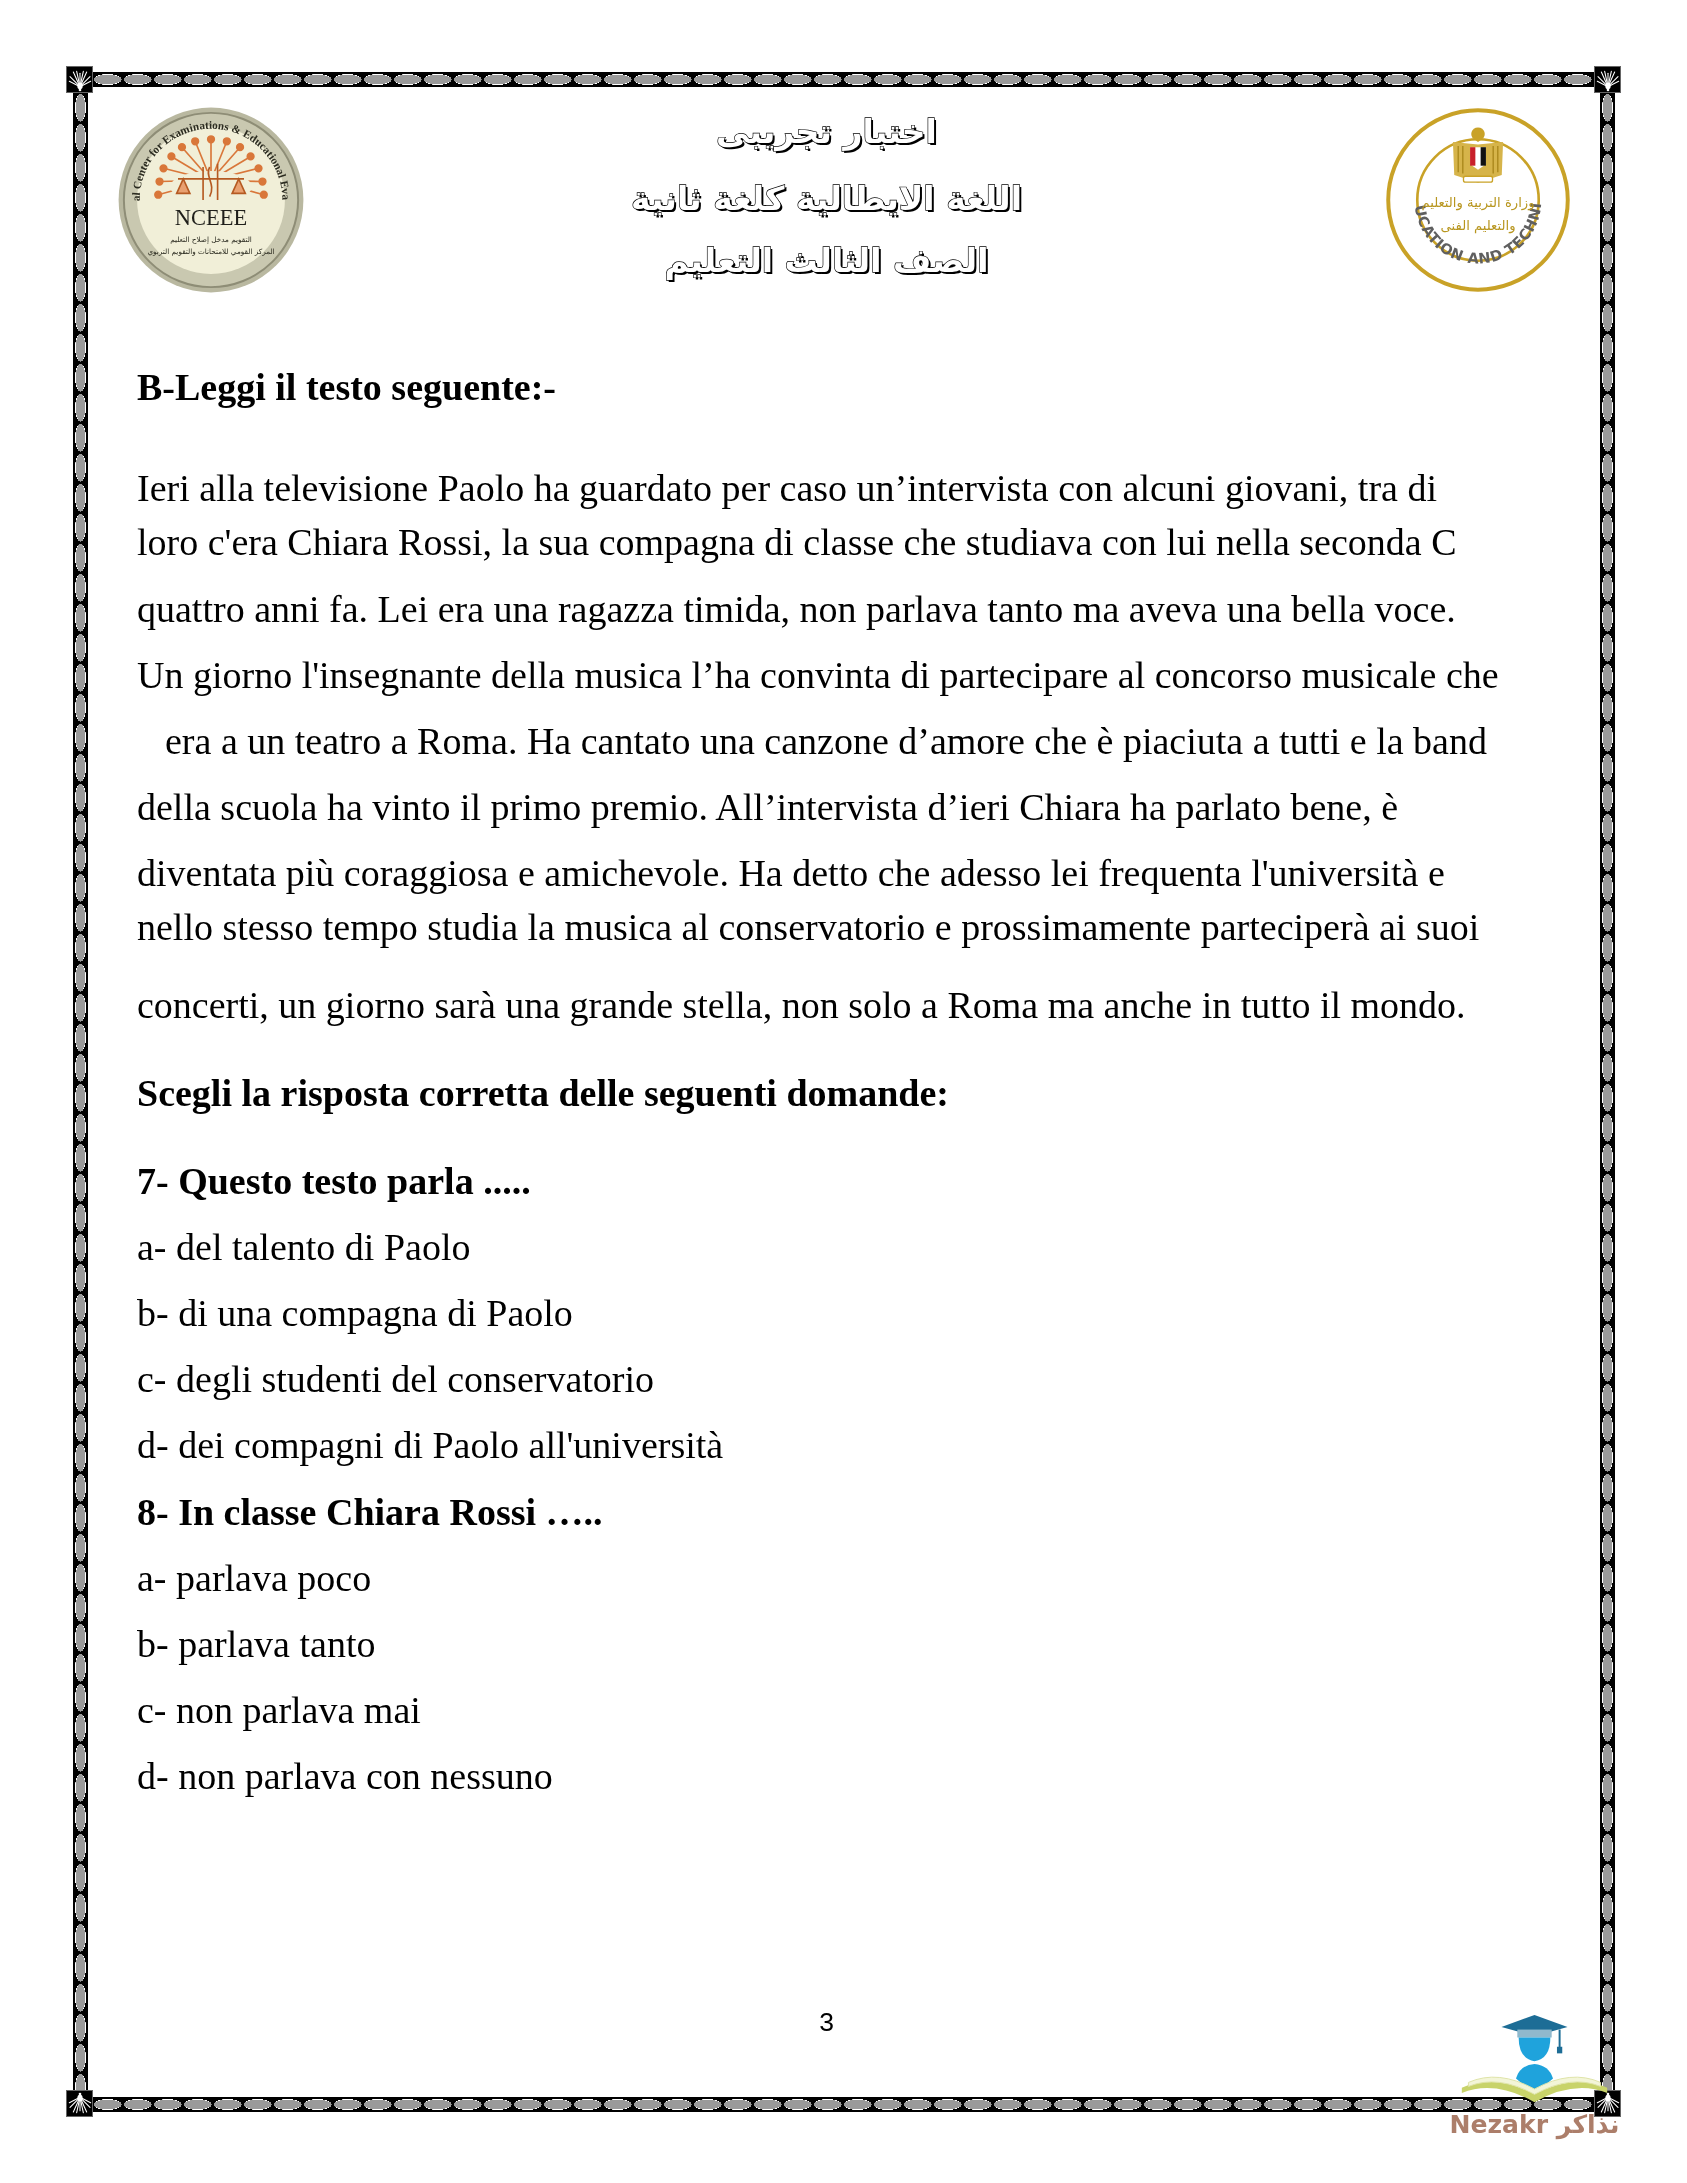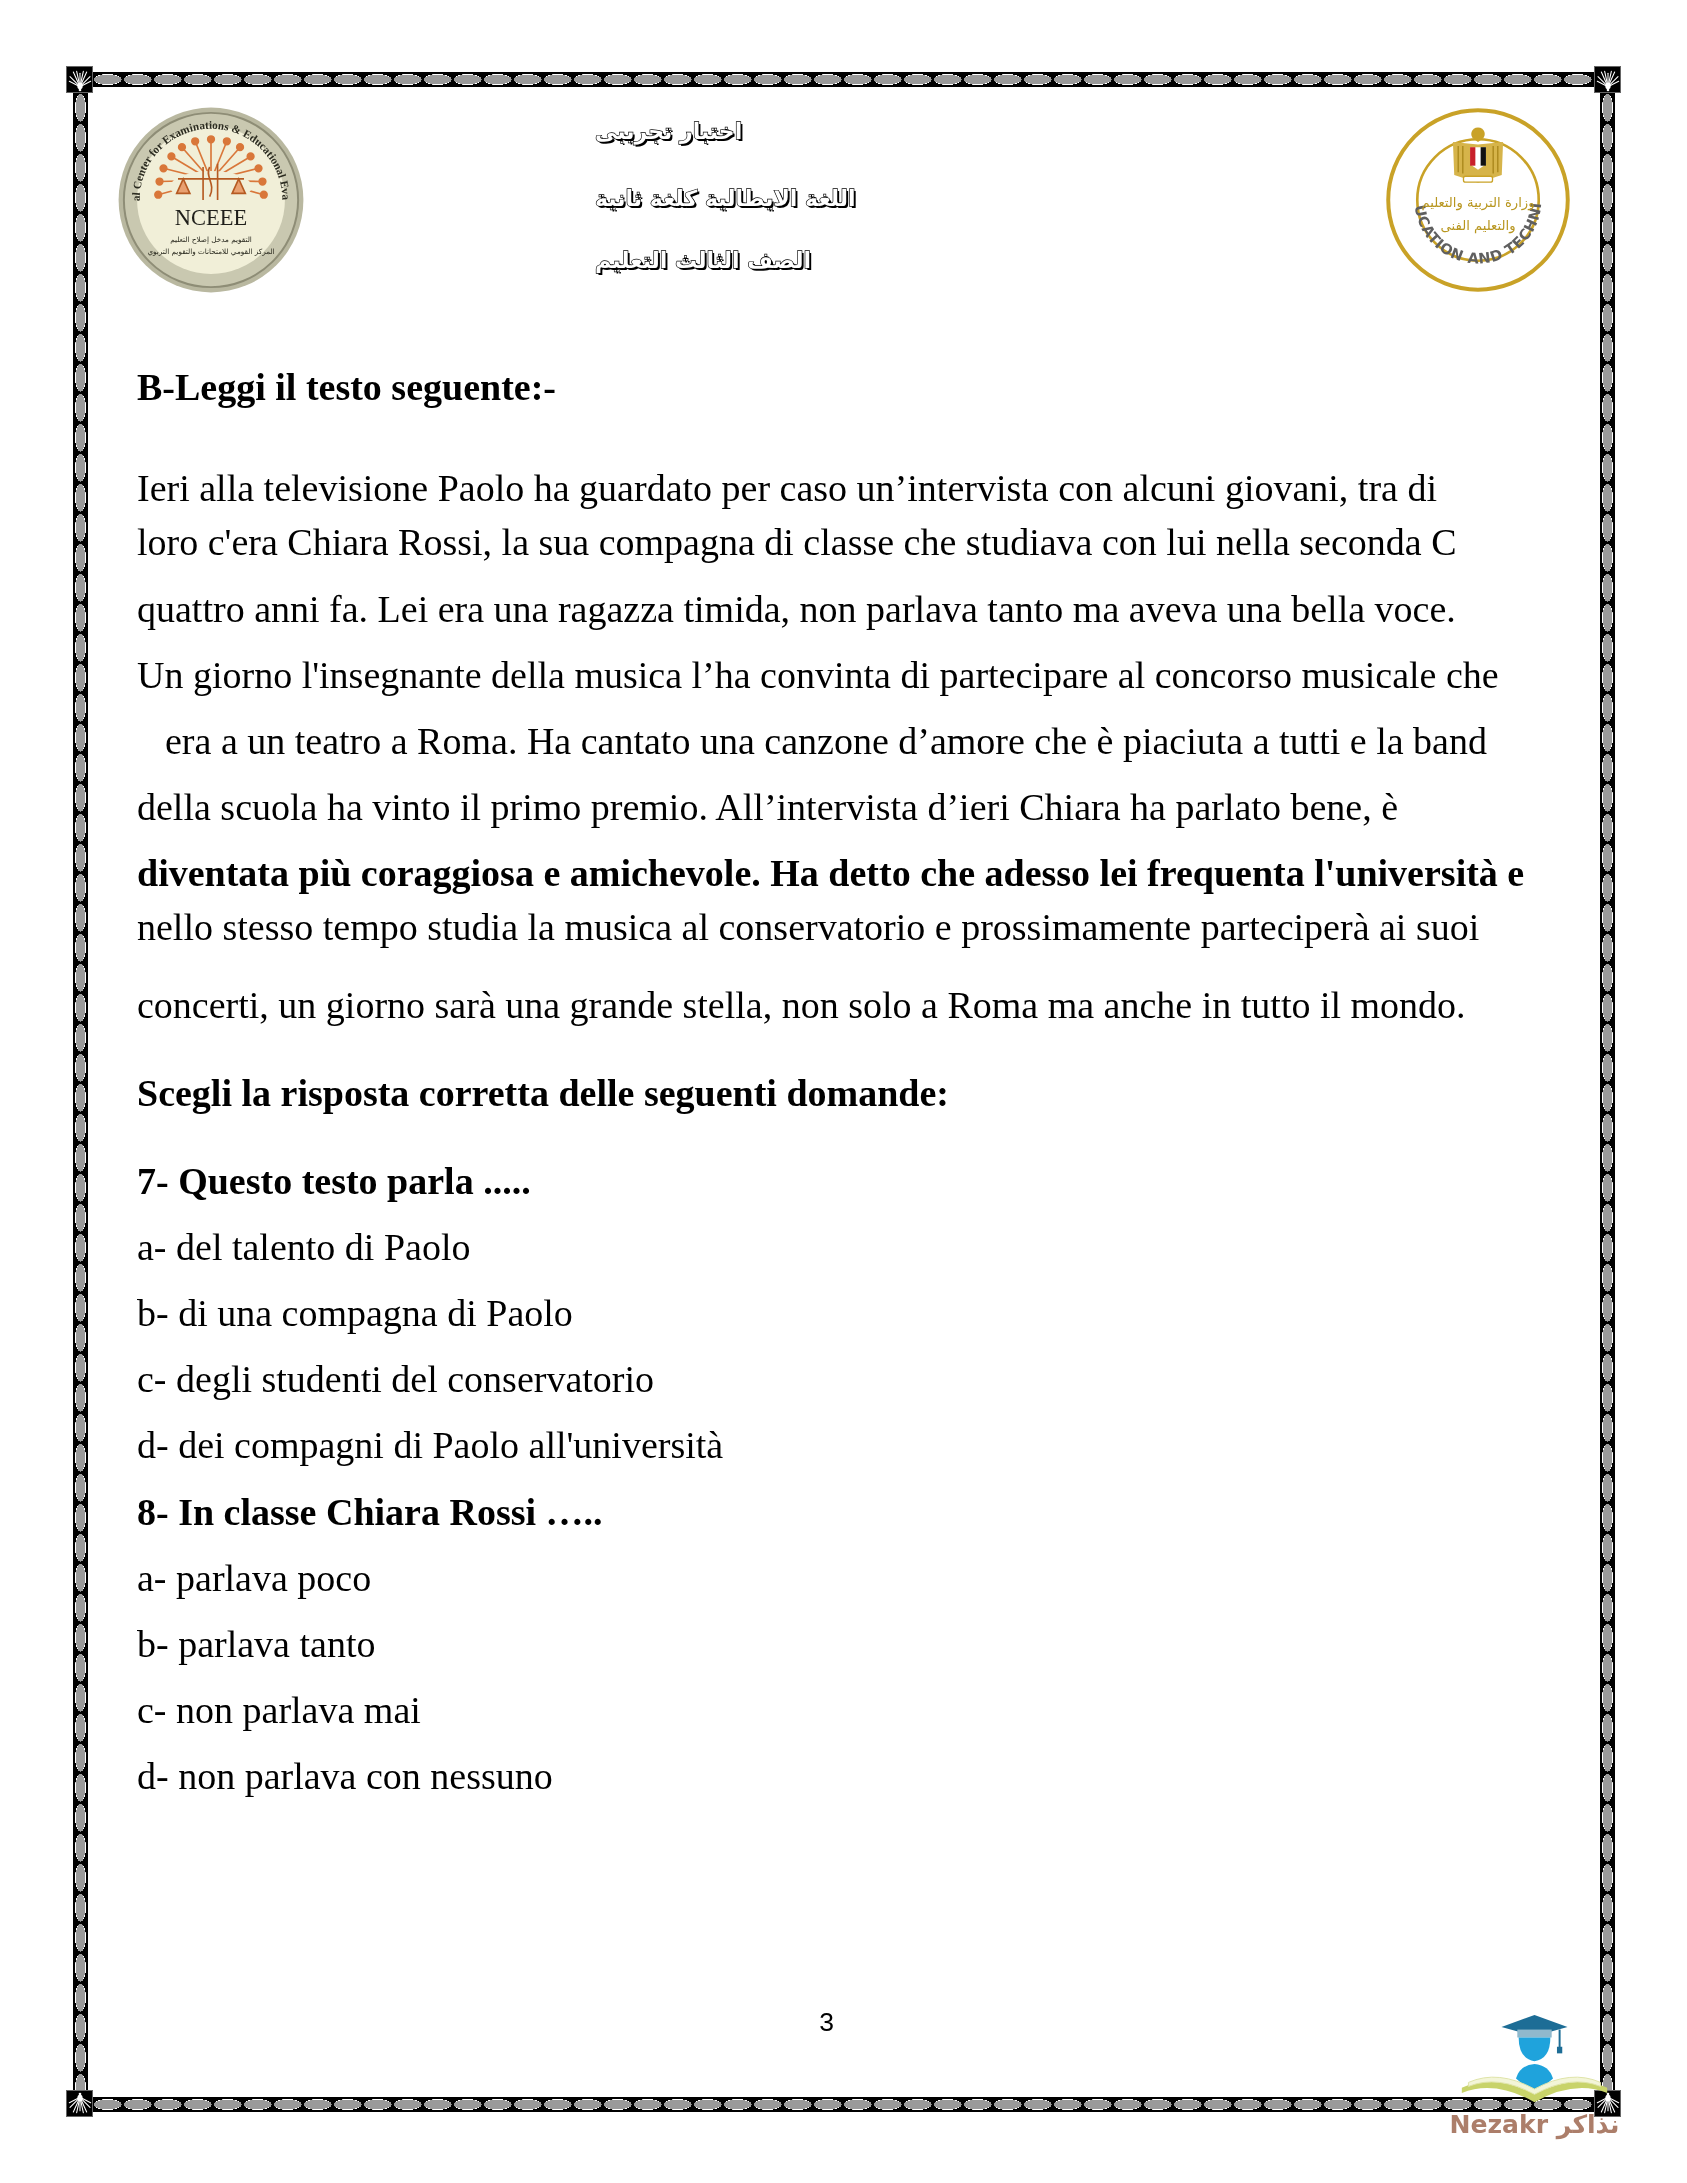--- a/index.html
+++ b/index.html
@@ -45,25 +45,25 @@
     .corner.tr { left: 1594px; top: 66px; }
     .corner.bl { left: 66px; top: 2090px; }
     .corner.br { left: 1594px; top: 2090px; }
     .corner.bl svg, .corner.br svg { transform: rotate(180deg); }
 
     
     .logo { position: absolute; }
     .logo.nceee { left: 112px; top: 101px; width: 198px; height: 198px; }
     .logo.ministry { left: 1379px; top: 101px; width: 198px; height: 198px; }
     .arabic-title {
-      position: absolute; left: 595px; width: 463px; text-align: left;
+      position: absolute; left: 595px; width: 463px; text-align: center;
       font-family: "DejaVu Sans", sans-serif; font-weight: bold; direction: rtl;
       color: #fff; -webkit-text-stroke: 1.3px #000; paint-order: stroke fill;
       text-shadow: 2px 2px 0 #000;
-      font-size: 22px; line-height: 40px;
+      font-size: 33px; line-height: 40px;
     }
     .arabic-title.l1 { top: 112px; }
     .arabic-title.l2 { top: 179px; }
     .arabic-title.l3 { top: 241px; }
 
     
     .content { position: absolute; left: 137px; top: 0; width: 1442px; }
     .line { position: absolute; left: 0; white-space: nowrap; font-size: 38px; line-height: 46px; }
     .bold { font-weight: bold; }
     .ul { text-decoration-thickness: 2.6px; text-underline-offset: 5.3px; }
@@ -252,21 +252,21 @@
 <div class="content">
   <div class="line bold ul" style="top:364px;">B-Leggi il testo seguente:-</div>
 
   <div>
     <div class="line" style="top:465px;">Ieri alla televisione Paolo ha guardato per caso un’intervista con alcuni giovani, tra di</div>
     <div class="line" style="top:519px;">loro c'era Chiara Rossi, la sua compagna di classe che studiava con lui nella seconda C</div>
     <div class="line" style="top:586px;text-align:right;">quattro anni fa. Lei era una ragazza timida, non parlava tanto ma aveva una bella voce.</div>
     <div class="line" style="top:652px;">Un giorno l'insegnante della musica l’ha convinta di partecipare al concorso musicale che</div>
     <div class="line" style="top:718px;margin-left:28px;">era a un teatro a Roma. Ha cantato una canzone d’amore che è piaciuta a tutti e la band</div>
     <div class="line" style="top:784px;">della scuola ha vinto il primo premio. All’intervista d’ieri Chiara ha parlato bene, è</div>
-    <div class="line" style="top:850px;font-weight:bold;">diventata più coraggiosa e amichevole. Ha detto che adesso lei frequenta l'università e</div>
+    <div class="line" style="top:850px;">diventata più coraggiosa e amichevole. Ha detto che adesso lei frequenta l'università e</div>
     <div class="line" style="top:904px;">nello stesso tempo studia la musica al conservatorio e prossimamente parteciperà ai suoi</div>
     <div class="line" style="top:982px;">concerti, un giorno sarà una grande stella, non solo a Roma ma anche in tutto il mondo.</div>
   </div>
 
   <div class="line bold ul" style="top:1070px;">Scegli la risposta corretta delle seguenti domande:</div>
 
   <div>
     <div class="line bold" style="top:1158px;">
       <span>7-</span>
       <span>Questo testo parla .....</span>

